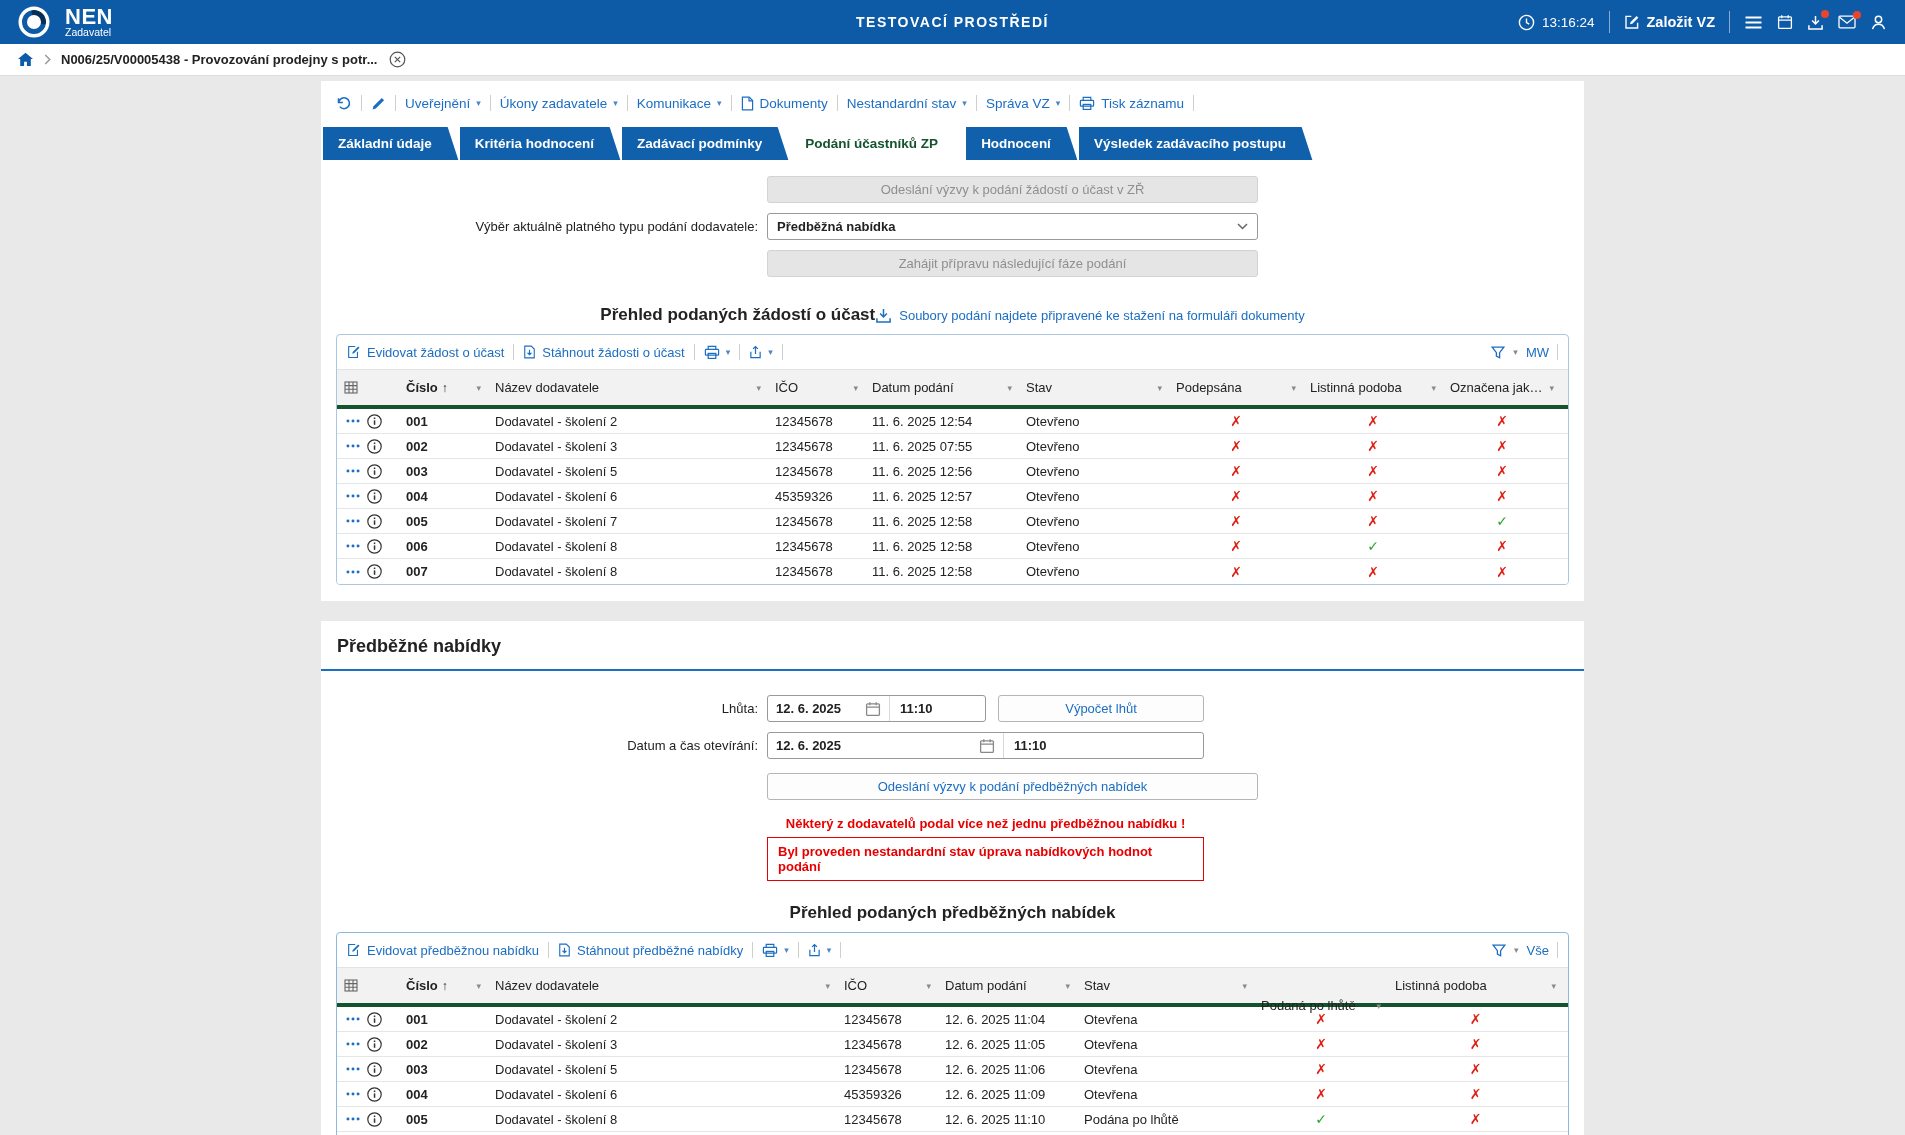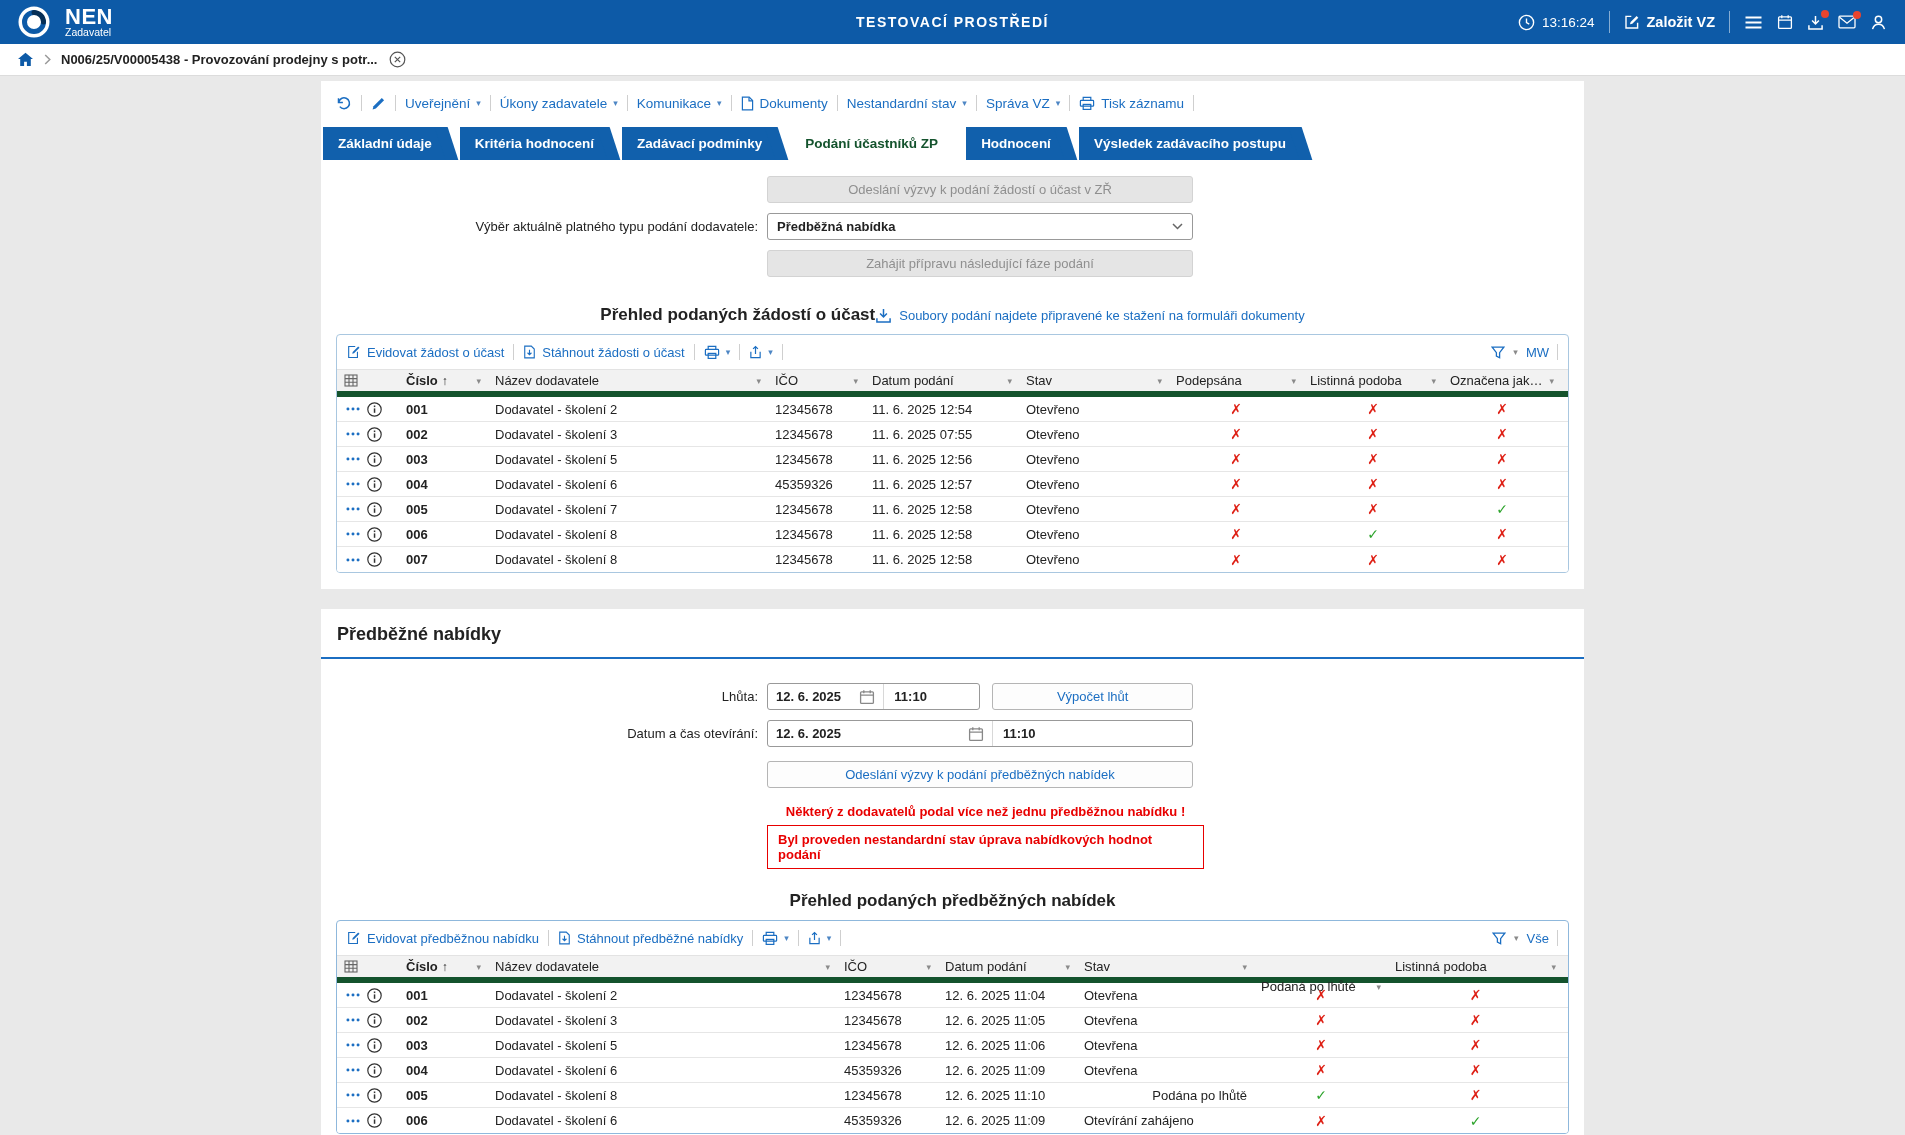--- a/index.html
+++ b/index.html
@@ -38,21 +38,21 @@
 
 .tabs{display:flex;margin-top:6px;padding-left:2px}
 .tab{position:relative;height:33px;line-height:33px;padding:0 15px;background:#1160ac;color:#fff;font-weight:bold;font-size:13.5px;margin-right:13px;cursor:pointer;white-space:nowrap;z-index:1}
 .tab::after{content:"";position:absolute;top:0;right:-6px;width:13px;height:100%;background:inherit;transform:skewX(18deg);z-index:-1}
 .tab.active{background:#fff;color:#14532d}
 
 .form-area{padding-top:16px}
 .p2-form{padding-top:24px}
 .form-row{display:flex;align-items:center;margin-bottom:10px}
 .flabel{width:446px;text-align:right;padding-right:9px;white-space:nowrap}
-.fctrl{width:426px;display:flex;align-items:center}
+.fctrl{width:491px;display:flex;align-items:center}
 .btn{width:100%;height:27px;border-radius:3px;font-size:13px;font-family:inherit;display:flex;align-items:center;justify-content:center;white-space:nowrap}
 .btn-disabled{background:#e5e5e5;border:1px solid #d3d3d3;color:#8f8f8f}
 .btn-light{background:#fdfdfd;border:1px solid #b5b5b5;color:#1b6ec2;cursor:pointer}
 .select{width:100%;height:27px;border:1px solid #999;border-radius:3px;background:#fff;display:flex;align-items:center;justify-content:space-between;padding:0 9px;font-weight:bold;cursor:pointer}
 .dt-group{display:flex;align-items:center;border:1px solid #999;border-radius:3px;height:27px;background:#fff}
 .dt-date{display:flex;align-items:center;justify-content:space-between;padding:0 8px;font-weight:bold;height:100%;flex:1}
 .dt-cal{color:#888;display:flex;cursor:pointer}
 .dt-time{padding:0 10px;font-weight:bold;border-left:1px solid #d8d8d8;height:100%;display:flex;align-items:center}
 .warn-text{color:#e80000;font-weight:bold;text-align:center;width:437px;font-size:13px}
 .alert-wrap{width:437px;display:flex;justify-content:flex-end}
@@ -62,21 +62,21 @@
 .sec-title{font-size:17px;font-weight:bold}
 .files-link{display:flex;align-items:center;gap:7px;color:#1b6ec2;font-size:13px;cursor:pointer}
 .panel-title{font-size:18px;font-weight:bold;padding:15px 16px 12px;border-bottom:2px solid #1b6ec2}
 
 .tcard{margin:0 15px;border:1px solid #a9c7e0;border-radius:4px;background:#fff;overflow:hidden}
 .tcard-blue{border-color:#8fb8dc}
 .tbl-toolbar{display:flex;align-items:center;gap:9px;padding:9px 10px}
 .tbl-action{display:flex;align-items:center;gap:6px;color:#1b6ec2;cursor:pointer;white-space:nowrap;font-size:13px}
 .tbl-right{margin-left:auto;display:flex;align-items:center;gap:8px;color:#1b6ec2}
 .view-label{cursor:pointer}
-.thead{display:flex;background:#f2f2f2;height:28px;border-bottom:6px solid #14532d;border-top:1px solid #e3e3e3}
+.thead{display:flex;background:#f2f2f2;height:40px;border-bottom:4px solid #14532d;border-top:1px solid #e3e3e3}
 .hcell{display:flex;align-items:center;padding:0 7px;height:100%;overflow:hidden;white-space:nowrap;cursor:pointer;font-size:13px;color:#222}
 .hlabel{overflow:hidden;text-overflow:ellipsis}
 .hfilter{margin-left:auto;padding-left:4px;color:#8a8a8a;font-size:9px;cursor:pointer}
 .sort-arrow{font-weight:bold;margin-left:4px;font-size:12px}
 .trow{display:flex;height:25px;align-items:center;border-bottom:1px solid #e6e6e6;cursor:pointer;background:#fff}
 .trow:last-child{border-bottom:none}
 .tcell{padding:0 7px;white-space:nowrap;overflow:hidden;height:100%;display:flex;align-items:center;font-size:13px}
 .tcell.center{justify-content:center}
 .tools-cell{gap:7px;padding-left:9px}
 .row-icon{display:flex;cursor:pointer}
@@ -1017,21 +1017,21 @@
         </div>
         <div class="tcell" style="width: 349px;">
           <span>Dodavatel - školení 8</span>
         </div>
         <div class="tcell" style="width: 101px;">
           <span>12345678</span>
         </div>
         <div class="tcell" style="width: 139px;">
           <span>12. 6. 2025 11:10</span>
         </div>
-        <div class="tcell" style="width: 177px; justify-content: flex-end;">
+        <div class="tcell" style="width: 177px;">
           <span>Podána po lhůtě</span>
         </div>
         <div class="tcell center" style="width: 134px;">
           <span class="mk mk-c">✓</span>
         </div>
         <div class="tcell center" style="width: 175px;">
           <span class="mk mk-x">✗</span>
         </div>
       </div>
       <div class="trow">

